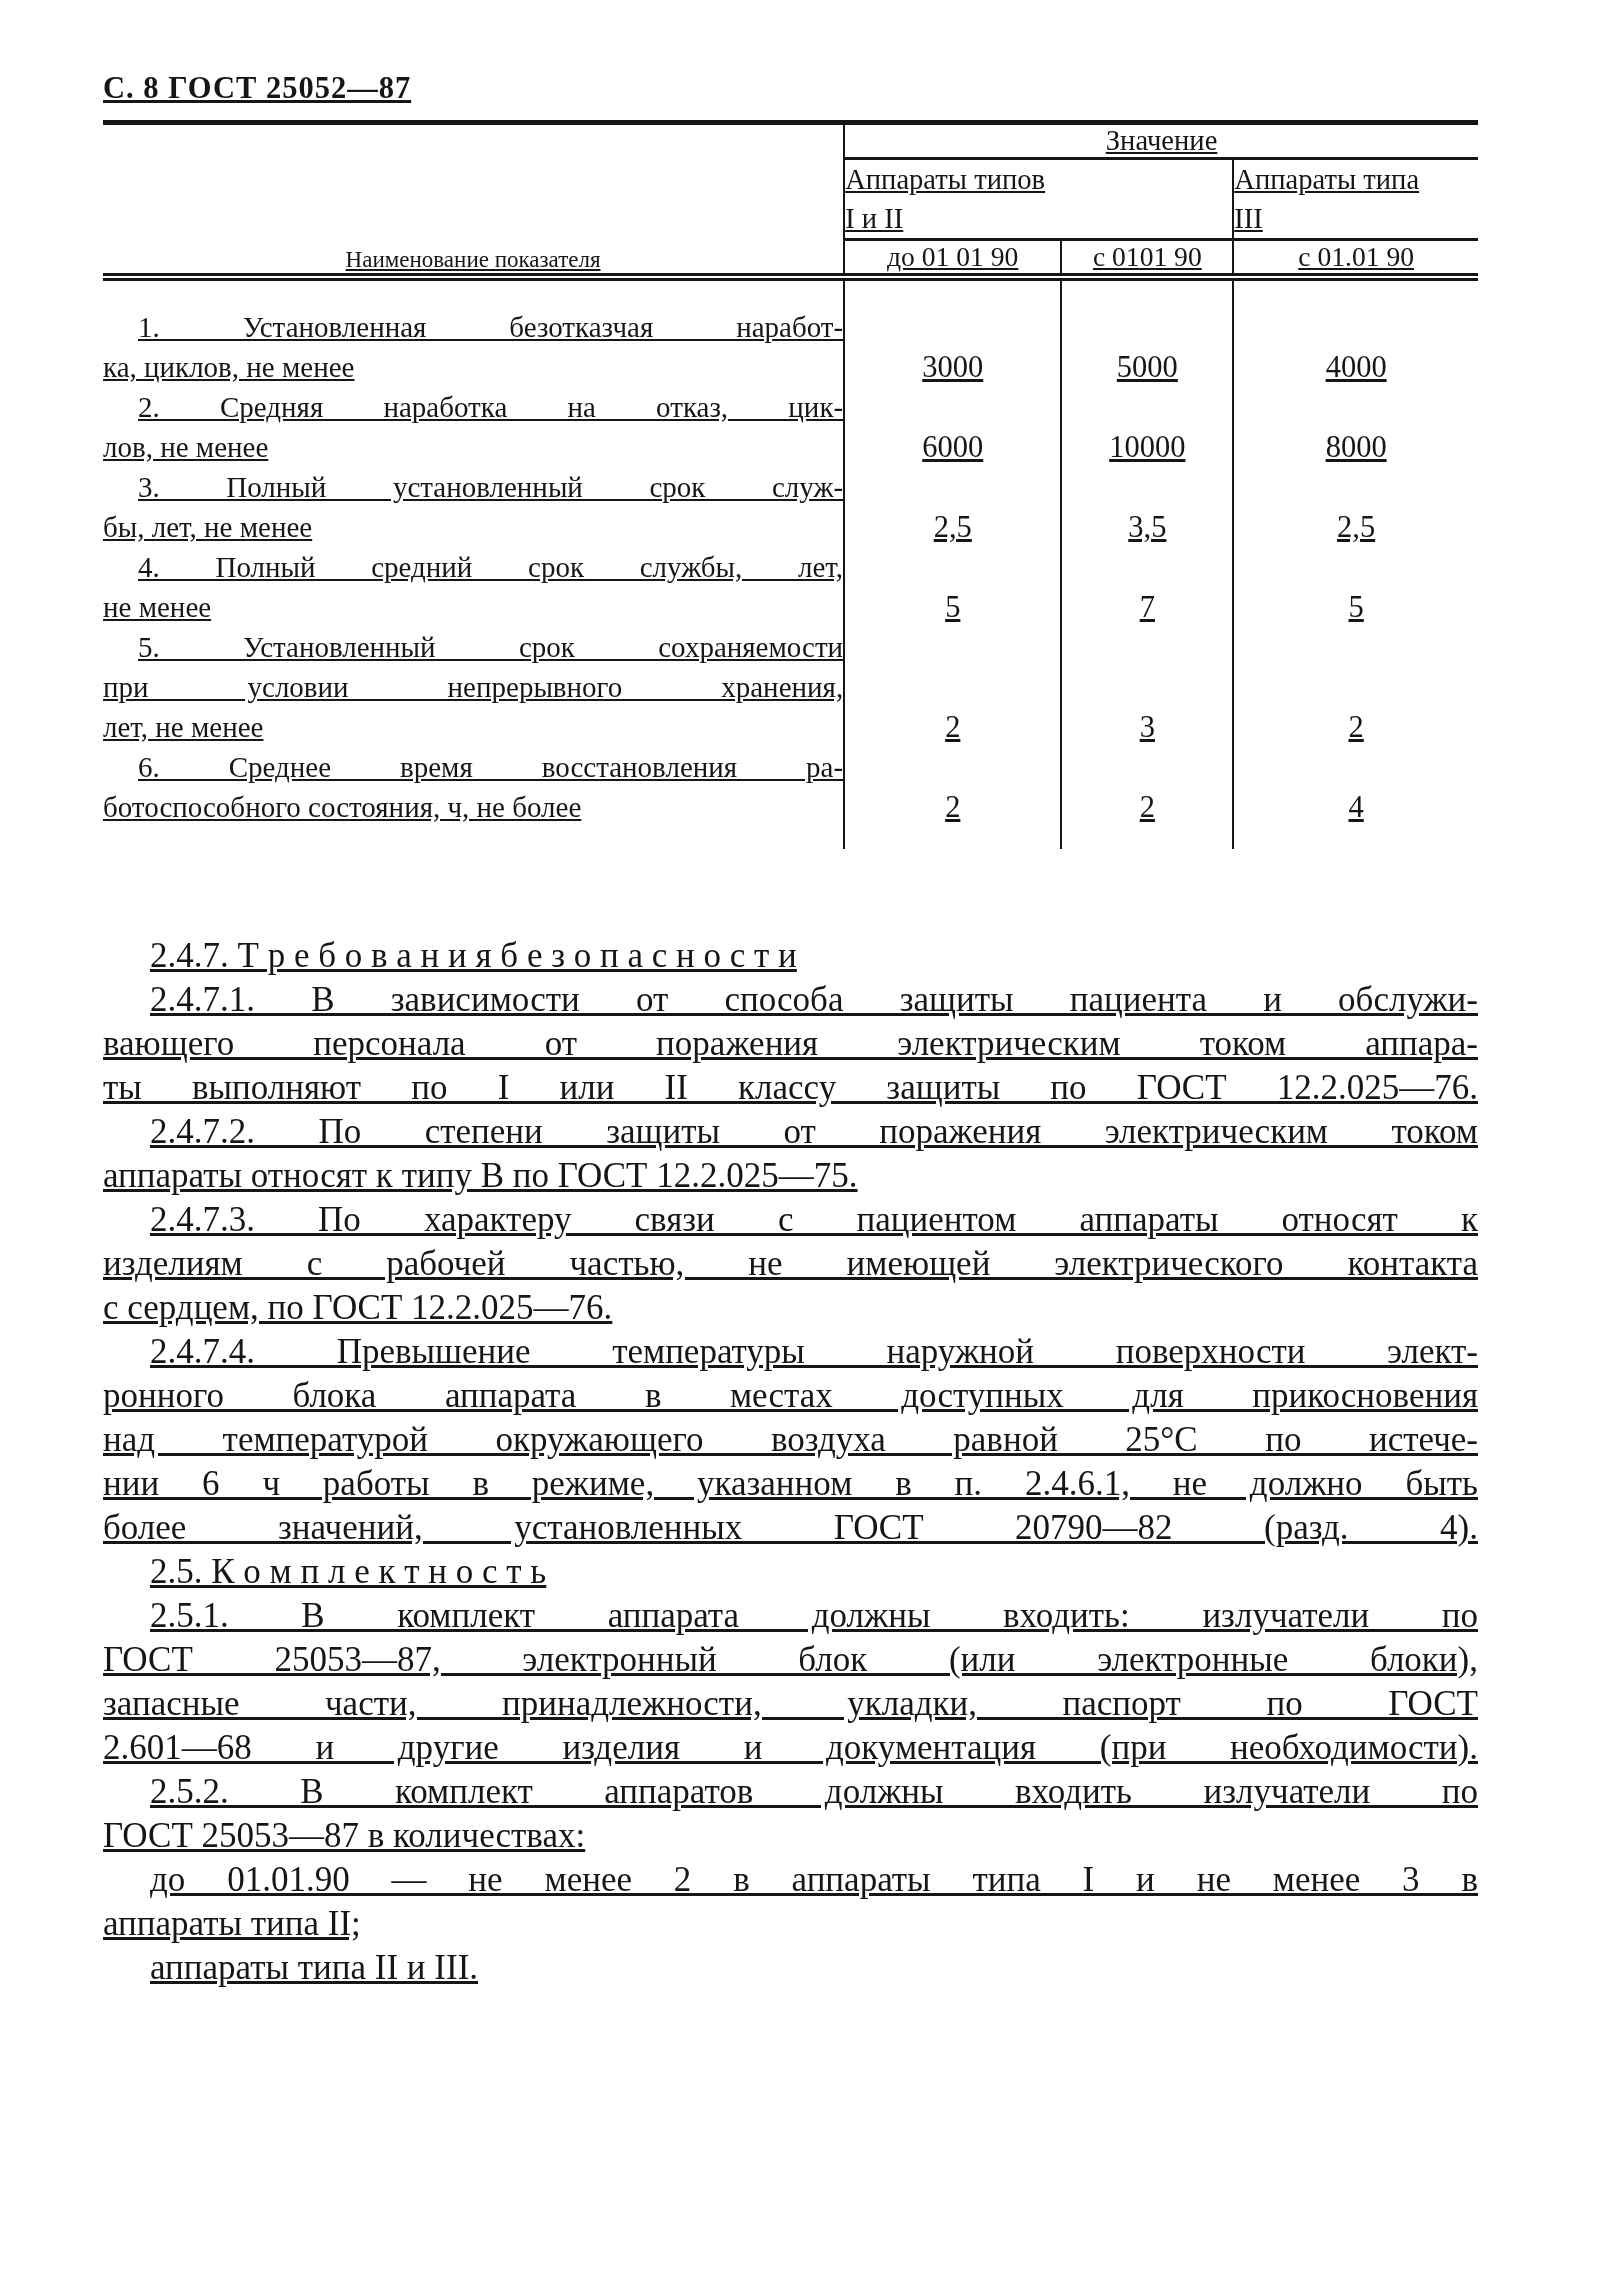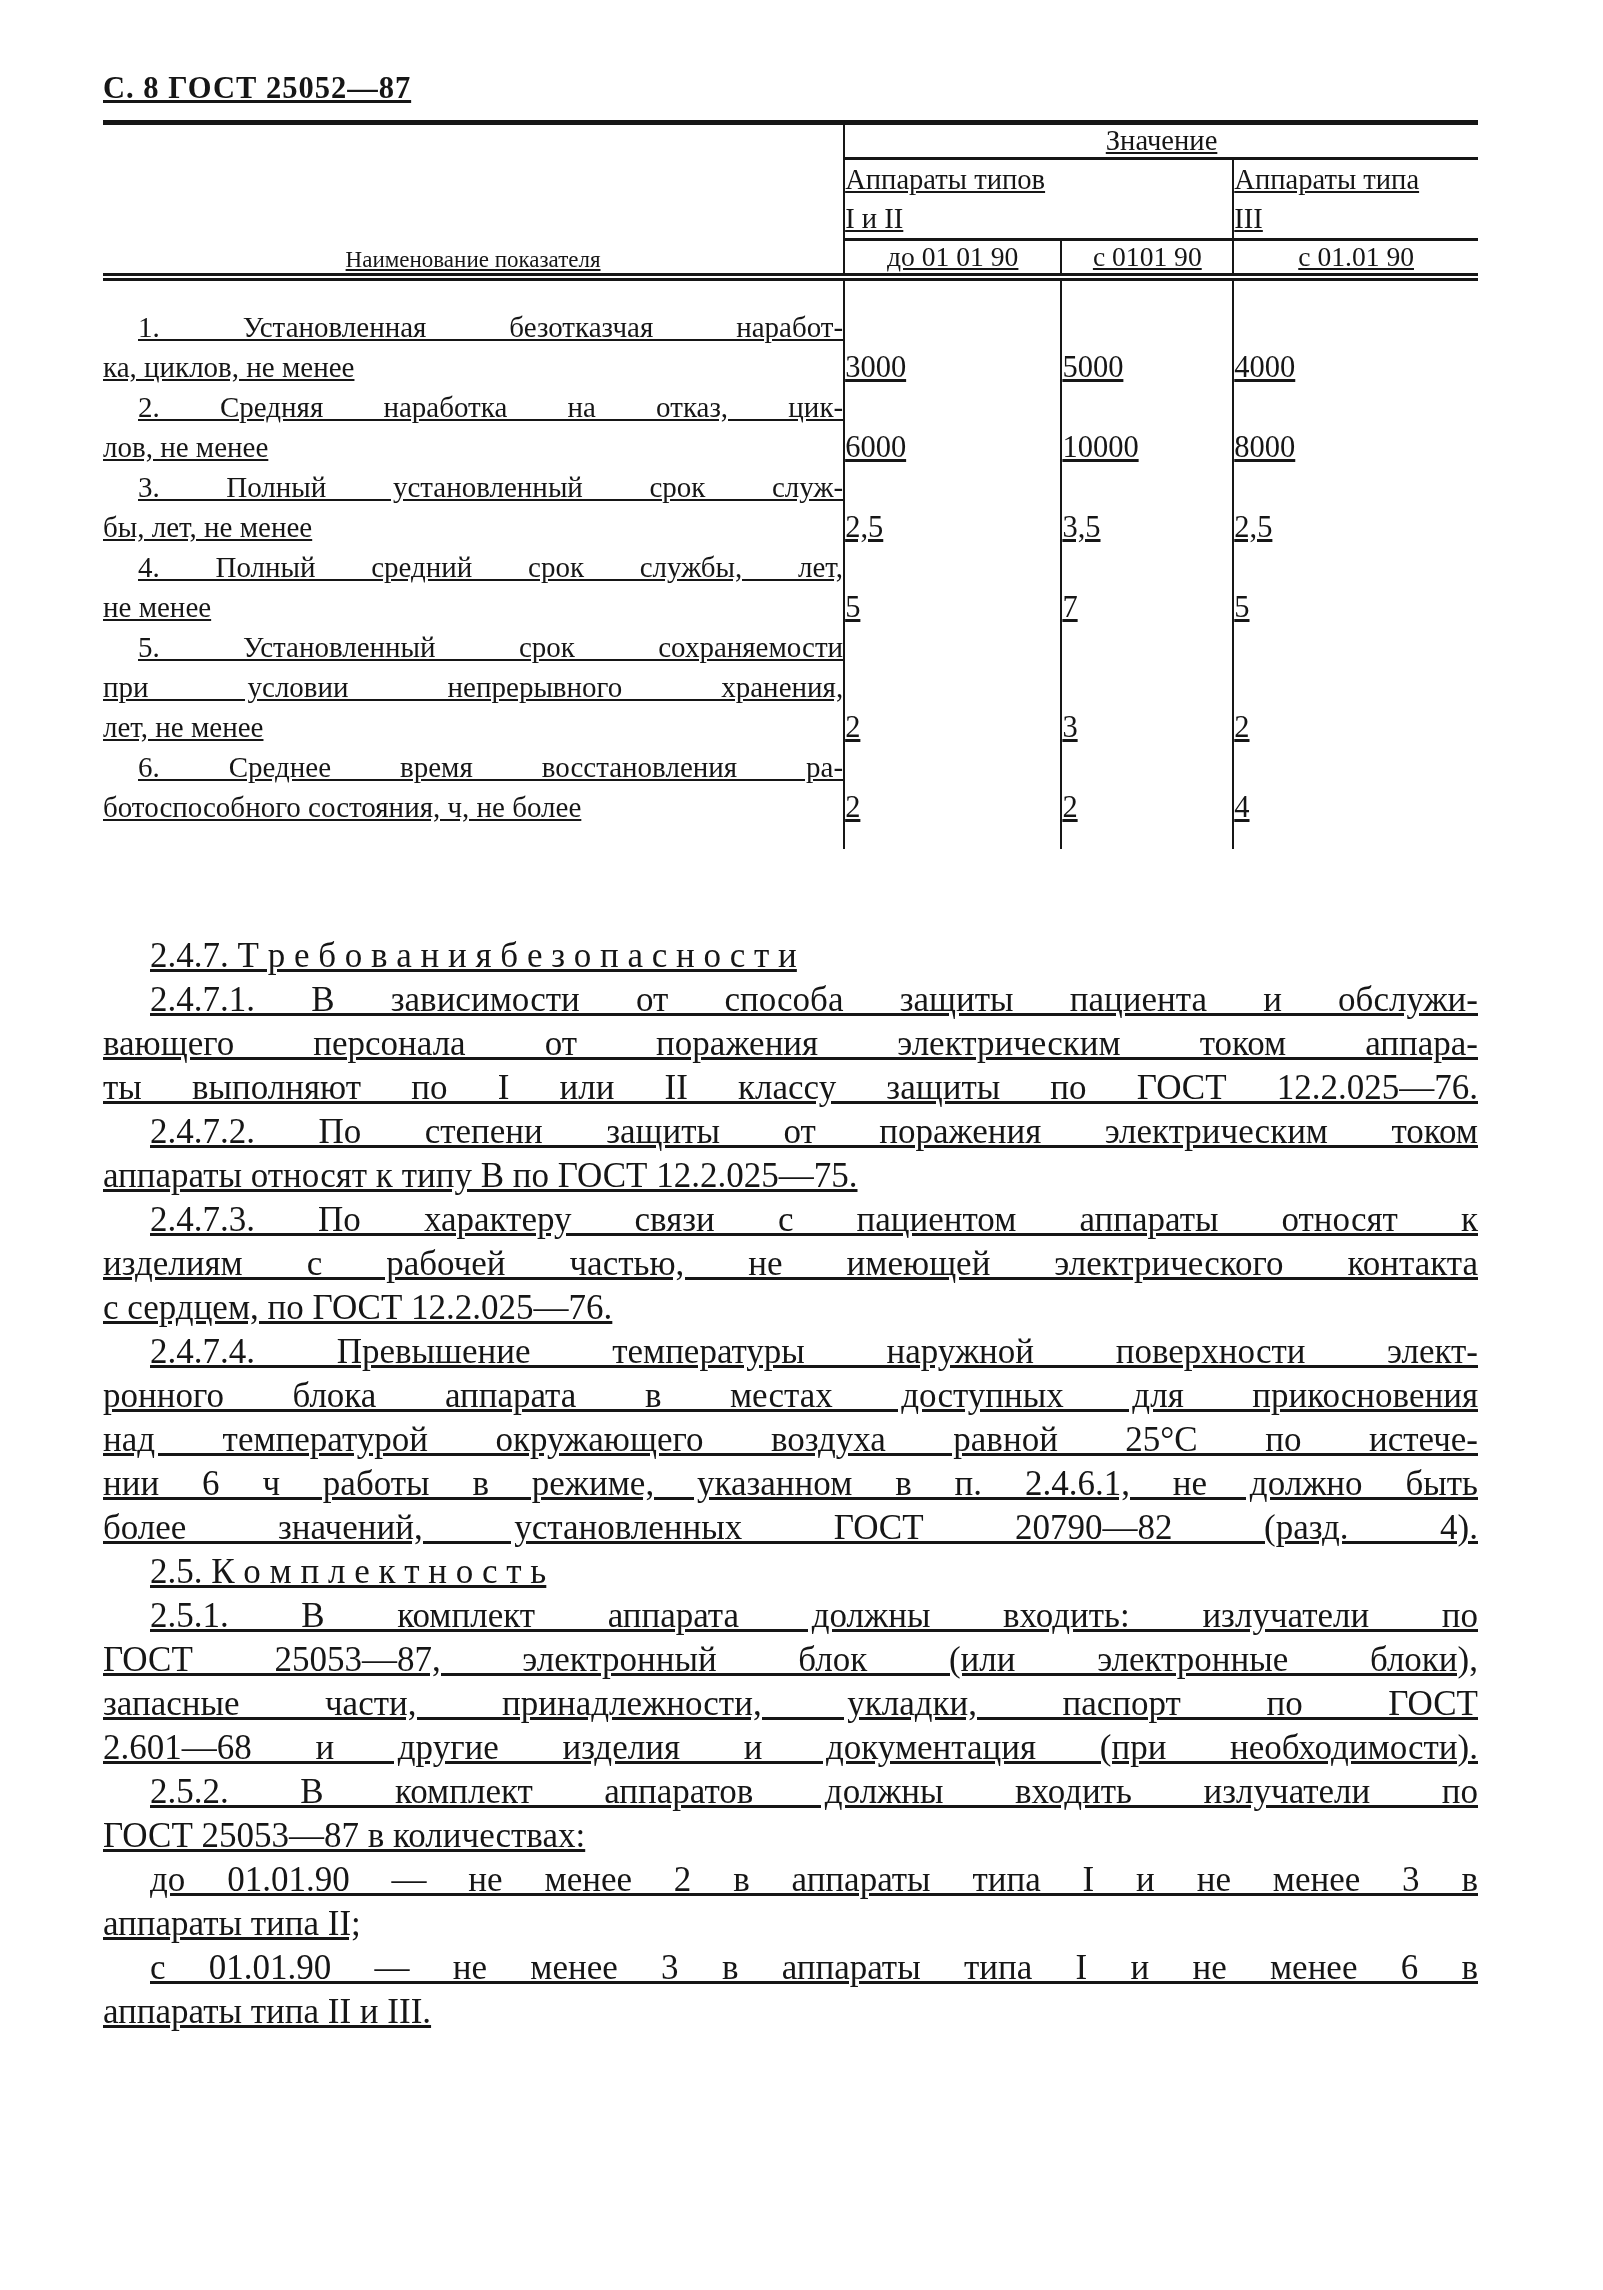--- a/index.html
+++ b/index.html
@@ -75,20 +75,21 @@
   .cell-name {
     border-right: 2px solid #161616;
     font-size: 29px;
     line-height: 40px;
     padding: 3px 15.8px 2px 3.9px;
     vertical-align: top;
   }
   .cell-val {
     font-size: 30.5px;
     line-height: 40px;
+    text-align: center;
     vertical-align: bottom;
     padding: 2px 0 3px;
   }
   .cell-val.v1, .cell-val.v2 { border-right: 2px solid #161616; }
   tr.first-row .cell-name, tr.first-row .cell-val { padding-top: 26.6px; }
   tr.last-row td { padding-bottom: 21.7px; }
 
   .text-block {
     margin-top: 85px;
     font-size: 35px;
@@ -226,19 +227,18 @@
       </div>
     <div class="para lines">
         <div class="line">2.5.2. В комплект аппаратов должны входить излучатели по</div>
         <div class="line last">ГОСТ 25053—87 в количествах:</div>
       </div>
     <div class="para lines">
         <div class="line">до 01.01.90 — не менее 2 в аппараты типа I и не менее 3 в</div>
         <div class="line last">аппараты типа II;</div>
       </div>
     <div class="para lines">
-        <div class="line">с 01.01.90 — не менее 3 в аппараты типа I и не  менее 6 в</div>
         <div class="line last">аппараты типа II и III.</div>
       </div>
   </div>
 
 </div>
 
 
 </body></html>

